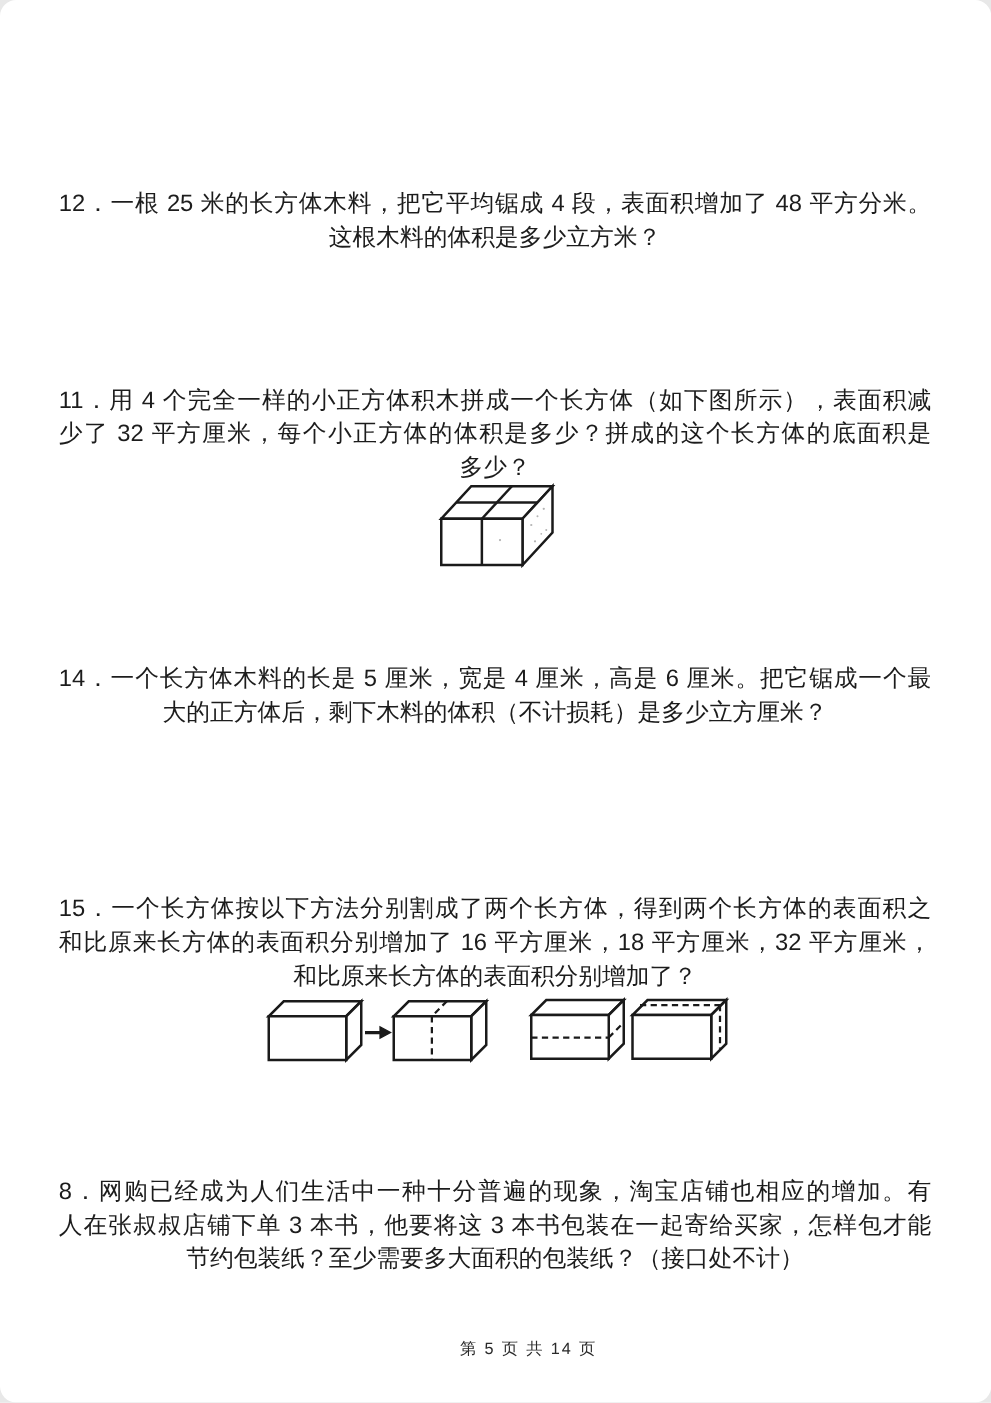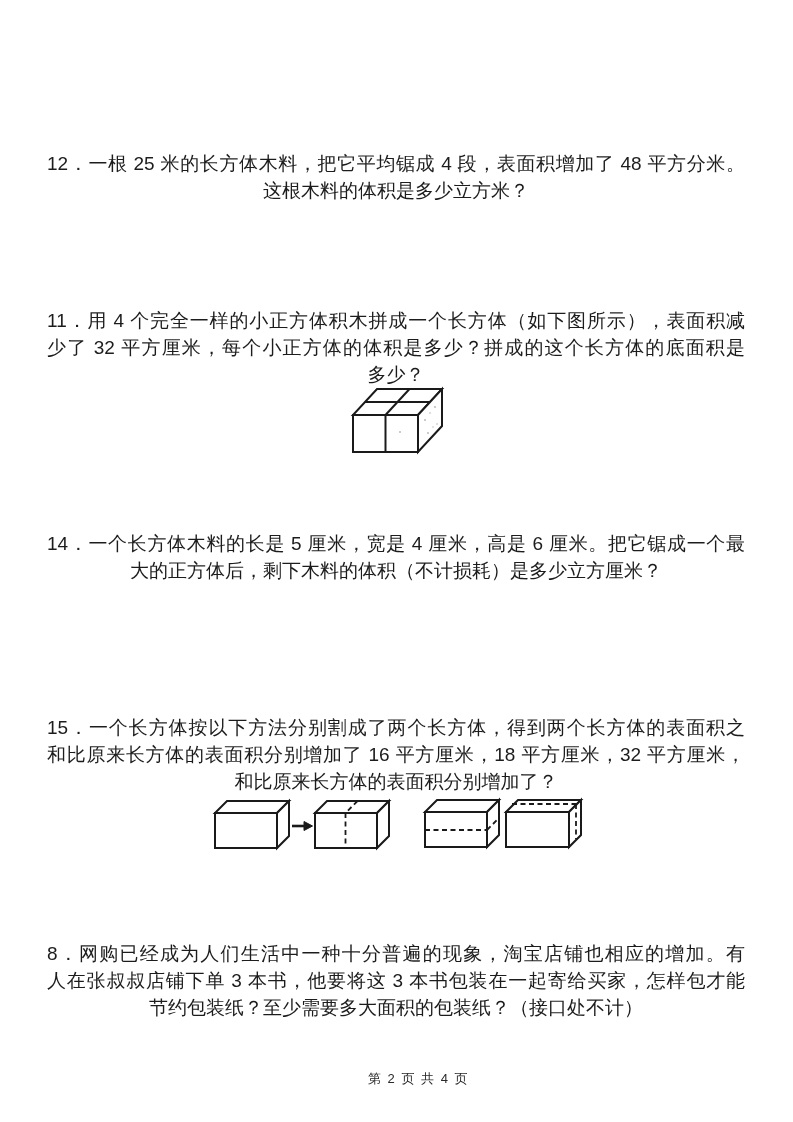--- a/index.html
+++ b/index.html
@@ -4,20 +4,21 @@
 <style>
   html,body { margin:0; padding:0; background:#e8e8e8; }
   .page {
     position:relative;
     width:793px; height:1122px;
     margin:0 auto;
     background:#ffffff;
     font-family:"Liberation Sans", sans-serif;
     color:#1c1c1c;
     overflow:hidden;
+    border-radius:13px;
   }
   .q {
     position:absolute;
     left:47px;
     width:698px;
   }
   .line {
     font-size:19px;
     line-height:27px;
     text-align:center;
@@ -127,15 +128,15 @@
     <line class="dash" x1="312" y1="15" x2="376" y2="15"></line>
     <line class="dash" x1="376" y1="15" x2="376" y2="50"></line>
   </svg>
 
   <section class="q" style="top:940px">
     <div class="line j">8．网购已经成为人们生活中一种十分普遍的现象，淘宝店铺也相应的增加。有</div>
     <div class="line j">人在张叔叔店铺下单 3 本书，他要将这 3 本书包装在一起寄给买家，怎样包才能</div>
     <div class="line">节约包装纸？至少需要多大面积的包装纸？（接口处不计）</div>
   </section>
 
-  <div class="footer">第 2 页 共 4 页</div>
+  <div class="footer">第 5 页 共 14 页</div>
 
 </div>
 
 </body></html>

